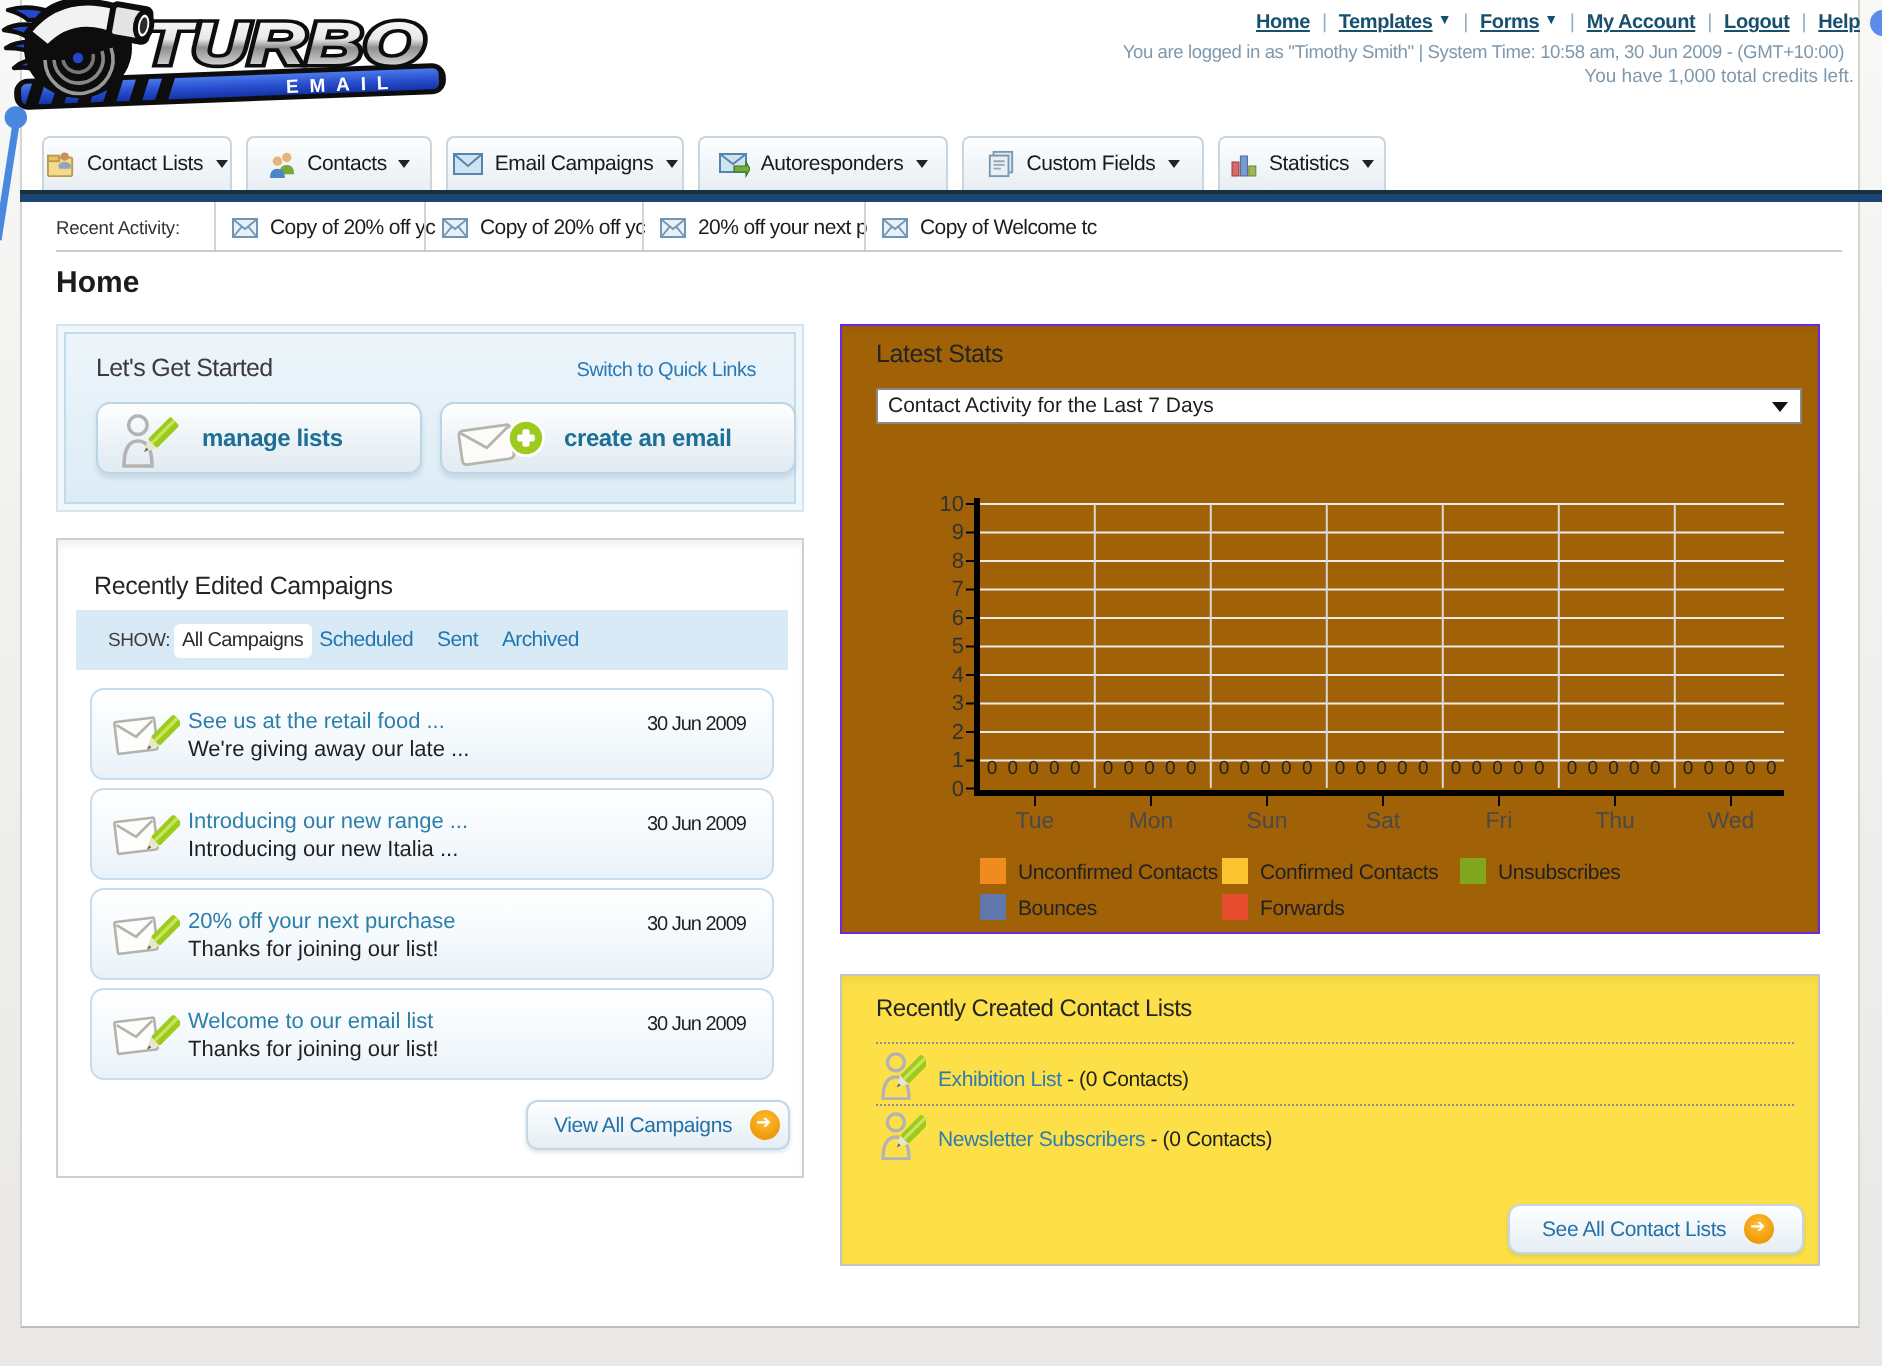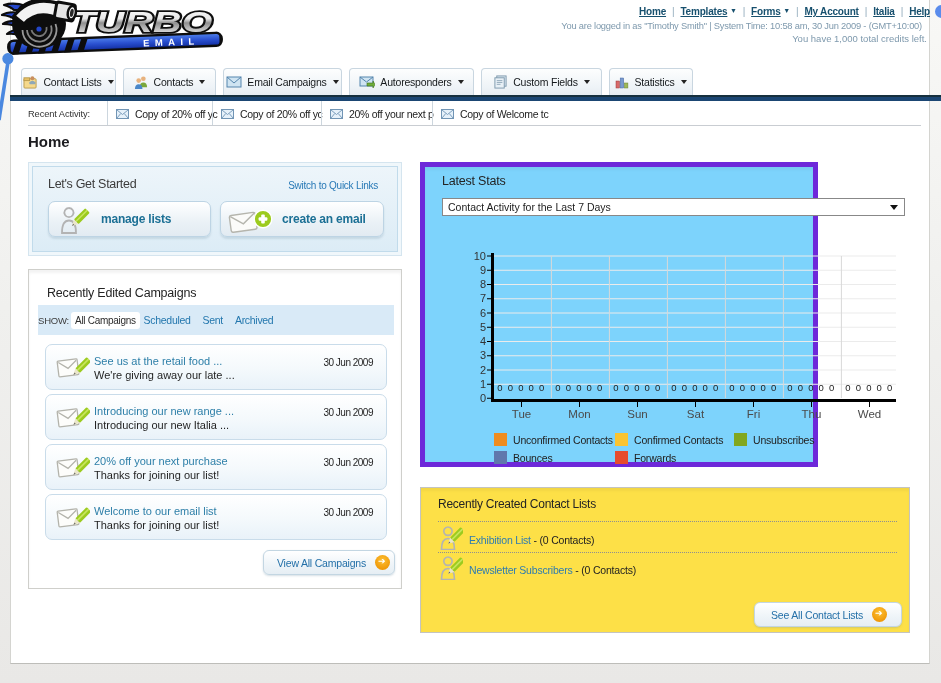--- a/index.html
+++ b/index.html
@@ -34,60 +34,60 @@
 #home { position:absolute; left:28px; top:133px; font-size:15px; font-weight:bold; color:#1c1c20; }
 
 #gs { position:absolute; left:28px; top:162px; width:374px; height:94px; background:#f0f7fb; border:1px solid #d5e5ef;padding-left:48px; }
 #gs .inner { position:absolute; left:3px; top:3px; right:3px; bottom:3px; border:1px solid #c1dbeb; background:linear-gradient(#edf5fa,#dcecf6); }
 #gs .t { position:absolute; left:19px; top:14px; font-size:12.5px; letter-spacing:-0.3px; color:#3b3b3b; }
 #gs .sw { position:absolute; right:23px; top:17px; font-size:10px; letter-spacing:-0.25px; color:#2879b6; }
 .gsbtn { position:absolute; top:38px; height:36px; border:1px solid #bdd4e4; border-radius:7px;
   background:linear-gradient(#ffffff,#eaf1f6 60%,#e2ebf2); box-shadow:0 2px 2px rgba(120,150,170,.25);
   display:flex; align-items:center; font-size:12px; font-weight:bold; letter-spacing:-0.2px; color:#1c7095; white-space:nowrap; }
 #btn-ml { left:19px; width:163px; }
-#btn-ce { left:191px; width:164px;text-align:center; }
+#btn-ce { left:191px; width:178px;text-align:center; }
 
 #camp { position:absolute; left:28px; top:269px; width:374px; height:320px; background:#fff; border:1px solid #cfcfcb; box-shadow:inset 0 3px 3px rgba(0,0,0,.05); }
 #camp .t { position:absolute; left:18px; top:16px; font-size:12.5px; letter-spacing:-0.2px; color:#242424; }
 #showbar { position:absolute; left:9px; top:35px; width:356px; height:30px; background:#d9eaf7; display:flex; align-items:center; font-size:11px; white-space:nowrap; }
-#showbar .sl { color:#3c3c3c; font-size:9.5px; letter-spacing:-0.2px; }
+#showbar .sl { margin-left:16px; color:#3c3c3c; font-size:9.5px; letter-spacing:-0.2px; }
 #showbar .pill { margin-left:2px; background:#fff; border-radius:3px; padding:3px 4px; color:#2b2b2b; letter-spacing:-0.3px; font-size:10px; }
 #showbar a { color:#2377ae; margin-left:12px; letter-spacing:-0.3px; font-size:10.5px; }
 #showbar .pill + a { margin-left:4px; }
 .citem { position:absolute; left:16px; width:342px; height:46px; border:1px solid #c9dcea; border-radius:7px;
   background:linear-gradient(#ffffff,#f4f9fc 55%,#e9f2f9); }
 .citem svg.env { position:absolute; left:10px; top:12px; }
 .citem .ti { position:absolute; left:48px; top:10px; font-size:11px; color:#2d7fa8; }
 .citem .su { position:absolute; left:48px; top:24px; font-size:11px; color:#1f1f1f; }
 .citem .dt { position:absolute; right:13px; top:12px; font-size:10px; letter-spacing:-0.5px; color:#1f1f1f; }
 .gobtn { position:absolute; height:25px; border:1px solid #c3d6e2; border-radius:6px;
   background:linear-gradient(#ffffff,#eef4f8 60%,#e6eef4); box-shadow:0 1px 2px rgba(120,150,170,.3);
   display:flex; align-items:center; font-size:10.5px; letter-spacing:-0.2px; color:#2470a8; white-space:nowrap; }
 #viewall { left:234px; top:280px; width:132px; }
 
-#stats { position:absolute; left:420px; top:162px; width:398px; height:305px; background:#7dd3fc; border:5px solid #6d28d9; box-shadow:inset 0 3px 3px rgba(0,0,0,.045); }
+#stats { position:absolute; left:420px; top:162px; width:490px; height:305px; background:#a16207; border:1px solid #6d28d9; box-shadow:inset 0 3px 3px rgba(0,0,0,.045); }
 #stats .t { position:absolute; left:17px; top:7px; font-size:12.5px; letter-spacing:-0.2px; color:#242424; }
 #sel { position:absolute; left:17px; top:31px; width:463px; height:18px; border:1px solid #888; background:#fff; font-size:10.5px; color:#1d1d1d; line-height:16px; padding-left:5px; }
 #sel .car { position:absolute; right:6px; top:6px; width:0; height:0; border-left:4px solid transparent; border-right:4px solid transparent; border-top:5px solid #111; }
 
 #clists { position:absolute; left:420px; top:487px; width:490px; height:146px; background:#fde047; border:1px solid #c4c4c0; box-shadow:inset 0 3px 3px rgba(0,0,0,.045); }
 #clists .t { position:absolute; left:17px; top:9px; font-size:12px; letter-spacing:-0.25px; color:#242424; }
 .dotted { position:absolute; left:17px; width:459px; border-top:1px dotted #8f8f8f; }
 .litem { position:absolute; font-size:10.5px; letter-spacing:-0.2px; color:#222; }
 .litem a { color:#2e7cb0; }
 #seeall { left:333px; top:114px; width:148px; }
 .ocirc { width:15px; height:15px; border-radius:50%; background:radial-gradient(circle at 50% 35%,#fdc033,#f09a0a 70%); margin-left:9px; position:relative; flex:none; }
 .ocirc:after { content:"\2794"; position:absolute; left:3px; top:1.2px; font-size:9px; color:#fff; }
 </style>
 </head>
 <body>
 <div id="page"></div>
 
 <div id="toplinks">
- <a href="#">Home</a><span class="sep">|</span><a href="#">Templates</a> <span class="car">▼</span><span class="sep">|</span><a href="#">Forms</a> <span class="car">▼</span><span class="sep">|</span><a href="#">My Account</a><span class="sep">|</span><a href="#">Italia</a><span class="sep">|</span><a href="#">Help</a>
+ <a href="#">Home</a><span class="sep">|</span><a href="#">Templates</a> <span class="car">▼</span><span class="sep">|</span><a href="#">Forms</a> <span class="car">▼</span><span class="sep">|</span><a href="#">My Account</a><span class="sep">|</span><a href="#">Logout</a><span class="sep">|</span><a href="#">Help</a>
 </div>
 <div id="helpdot"></div>
 <div id="sysline">You are logged in as "Timothy Smith" | System Time: 10:58 am, 30 Jun 2009 - (GMT+10:00)</div>
 <div id="credits">You have 1,000 total credits left.</div>
 
 <svg id="logo" style="position:absolute;left:0;top:0" width="245" height="60" viewBox="0 0 245 60">
   <defs>
     <linearGradient id="bluegrad" x1="0" y1="0" x2="0" y2="1">
       <stop offset="0" stop-color="#4a7ae8"></stop>
         <stop offset=".5" stop-color="#2a50d0"></stop>

